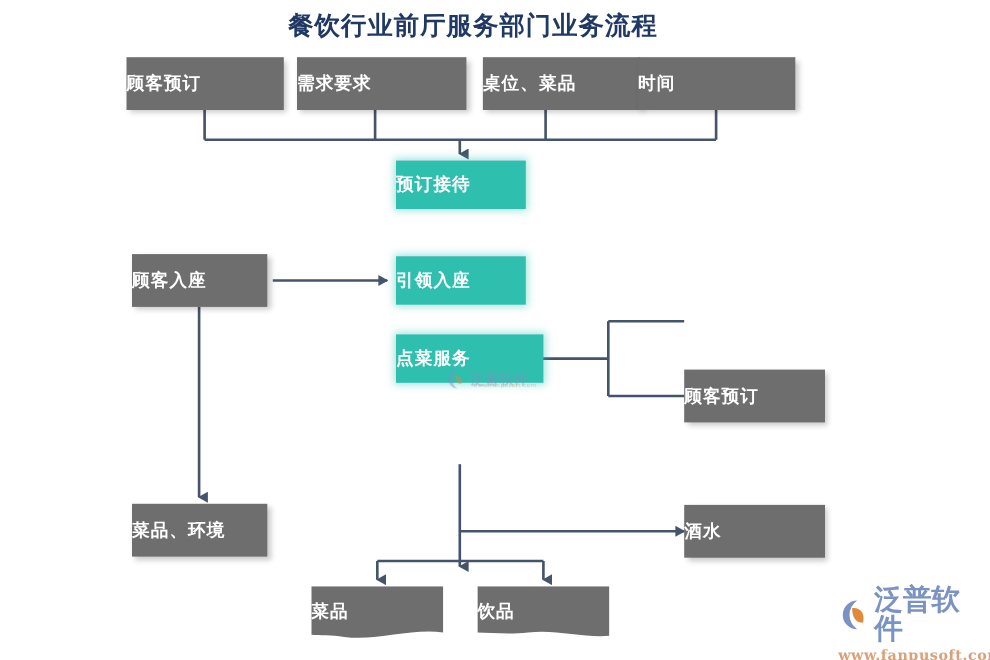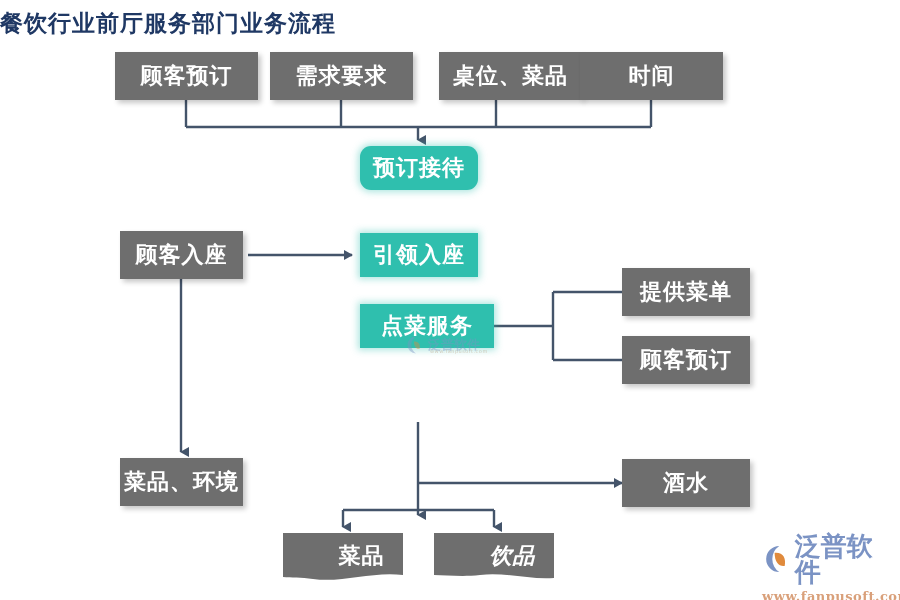--- a/index.html
+++ b/index.html
@@ -23,59 +23,57 @@
     width: 900px;
     height: 600px;
   }
 
   
   .title {
     position: absolute;
     left: 0;
     top: 8px;
     width: 860px;
-    text-align: left;
+    text-align: center;
     font-size: 23px;
     font-weight: bold;
     color: #1f3864;
     letter-spacing: 1px;
     font-family: "DejaVu Serif", "Liberation Serif", serif;
     white-space: nowrap;
   }
 
   
   .node {
     position: absolute;
     box-sizing: border-box;
     display: flex;
     align-items: center;
-    justify-content: center;
     color: #ffffff;
-    font-size: 22px;
+    font-size: 16px;
     font-weight: bold;
     letter-spacing: 1px;
     white-space: nowrap;
     font-family: "DejaVu Serif", "Liberation Serif", serif;
     z-index: 5;
   }
   .node.gray {
     background: #6e6e6e;
     box-shadow: 3px 3px 5px rgba(0,0,0,0.22);
   }
   .node.teal {
     background: #2fbfae;
     box-shadow: 0 0 7px 2px rgba(47,191,174,0.40);
   }
 
   
   .node.torn {
     box-shadow: none;
     background: transparent;
     overflow: visible;
-    padding-left: 37px;
   }
   .node.torn .torn-bg {
     position: absolute;
     left: 0;
     top: 0;
     width: 100%;
     height: 100%;
     z-index: -1;
   }
   .node.torn .label {
@@ -205,73 +203,70 @@
       <path d="M343,510 L494,510"></path>
       <path d="M343,510 L343,527" marker-end="url(#arrowDown)"></path>
       <path d="M494,510 L494,527" marker-end="url(#arrowDown)"></path>
     </g>
   </svg>
 
   <div class="node gray" style="left:115px; top:52px; width:143px; height:48px;">
     <span class="label">顾客预订</span>
   </div>
 
-  <div class="node gray" style="left:270px; top:52px; width:143px; height:48px;">
+  <div class="node gray" style="left:270px; top:52px; width:154px; height:48px;">
     <span class="label">需求要求</span>
   </div>
 
   <div class="node gray" style="left:439px; top:52px; width:143px; height:48px;">
     <span class="label">桌位、菜品</span>
   </div>
 
   <div class="node gray" style="left:580px; top:52px; width:143px; height:48px;">
     <span class="label">时间</span>
   </div>
 
-  <div class="node teal" style="left:360px; top:146px; width:118px; height:44px;border-radius:11px;">
+  <div class="node teal" style="left:360px; top:146px; width:118px; height:44px;">
     <span class="label">预订接待</span>
   </div>
 
   <div class="node teal" style="left:360px; top:233px; width:118px; height:44px;">
     <span class="label">引领入座</span>
   </div>
 
   <div class="node teal" style="left:360px; top:304px; width:134px; height:44px;">
     <span class="label">点菜服务</span>
   </div>
 
 
   <div class="node gray" style="left:120px; top:231px; width:123px; height:48px;">
     <span class="label">顾客入座</span>
   </div>
 
   <div class="node gray" style="left:120px; top:458px; width:123px; height:48px;">
     <span class="label">菜品、环境</span>
   </div>
 
-  <div class="node gray" style="left:622px; top:268px; width:128px; height:48px;">
-    <span class="label">提供菜单</span>
-  </div>
 
   <div class="node gray" style="left:622px; top:336px; width:128px; height:48px;">
     <span class="label">顾客预订</span>
   </div>
 
   <div class="node gray" style="left:622px; top:459px; width:128px; height:48px;">
     <span class="label">酒水</span>
   </div>
 
   <div class="node gray torn" style="left:283px; top:533px; width:120px; height:50px;">
     <svg class="torn-bg" viewBox="0 0 120 50" preserveAspectRatio="none">
       <path d="M0,0 L120,0 L120,42 C90,38 60,50 30,46 C18,44 8,45 0,44 Z" fill="#6e6e6e"></path>
     </svg>
     <span class="label">菜品</span>
   </div>
 
-  <div class="node gray torn" style="left:434px; top:533px; width:120px; height:50px;font-style:italic;">
+  <div class="node gray torn" style="left:434px; top:533px; width:120px; height:50px;">
     <svg class="torn-bg" viewBox="0 0 120 50" preserveAspectRatio="none">
       <path d="M0,0 L120,0 L120,45 C96,47 72,39 46,42 C28,44 12,42 0,42 Z" fill="#6e6e6e"></path>
     </svg>
     <span class="label">饮品</span>
   </div>
 
   <div class="wm-center">
     <svg width="20" height="20" viewBox="0 0 40 40">
       <path d="M24,3 A17,17 0 1 0 24,37 A20,20 0 0 1 24,3 Z" fill="#7b93c4"></path>
       <path d="M20,13 C30,12 33,20 31,28 C26,29 20,25 20,13 Z" fill="#e08a3c"></path>

